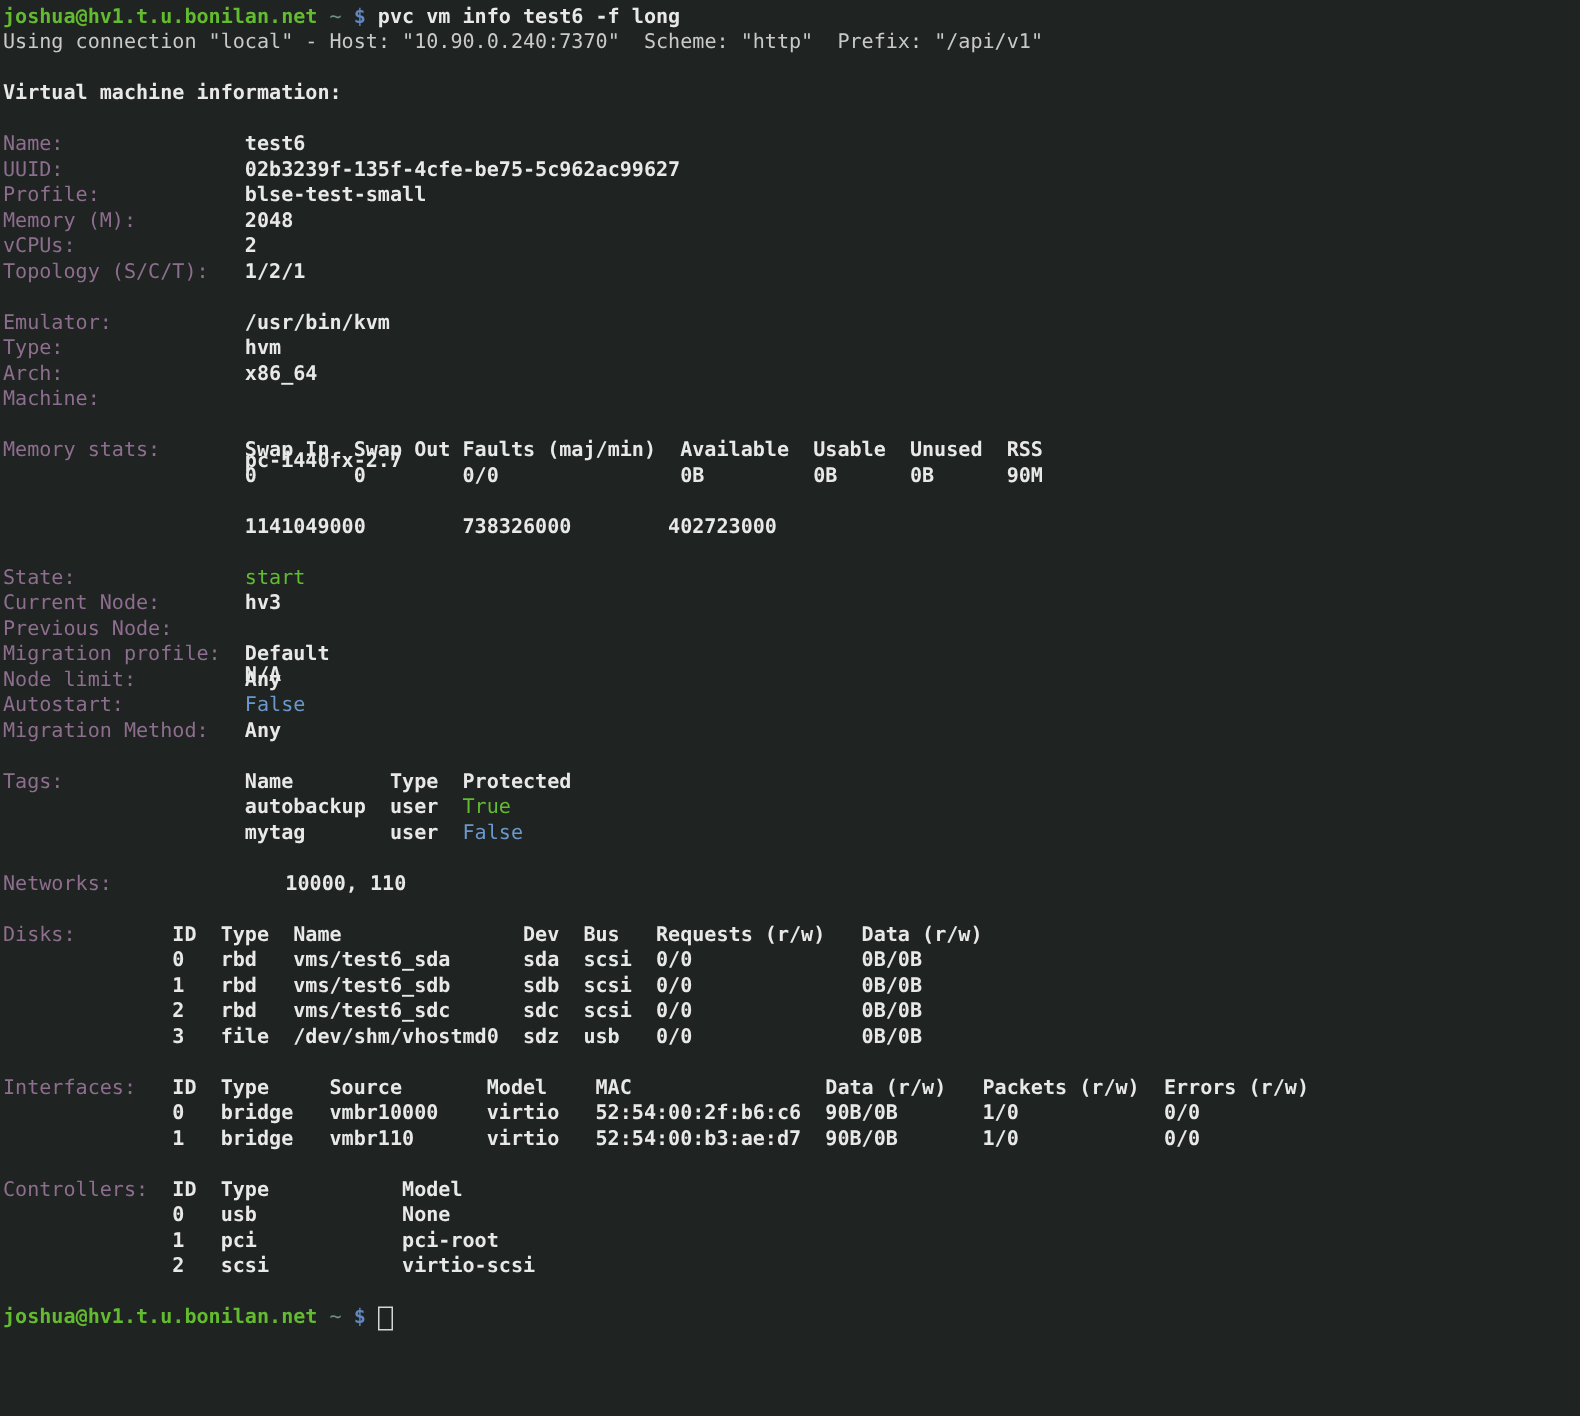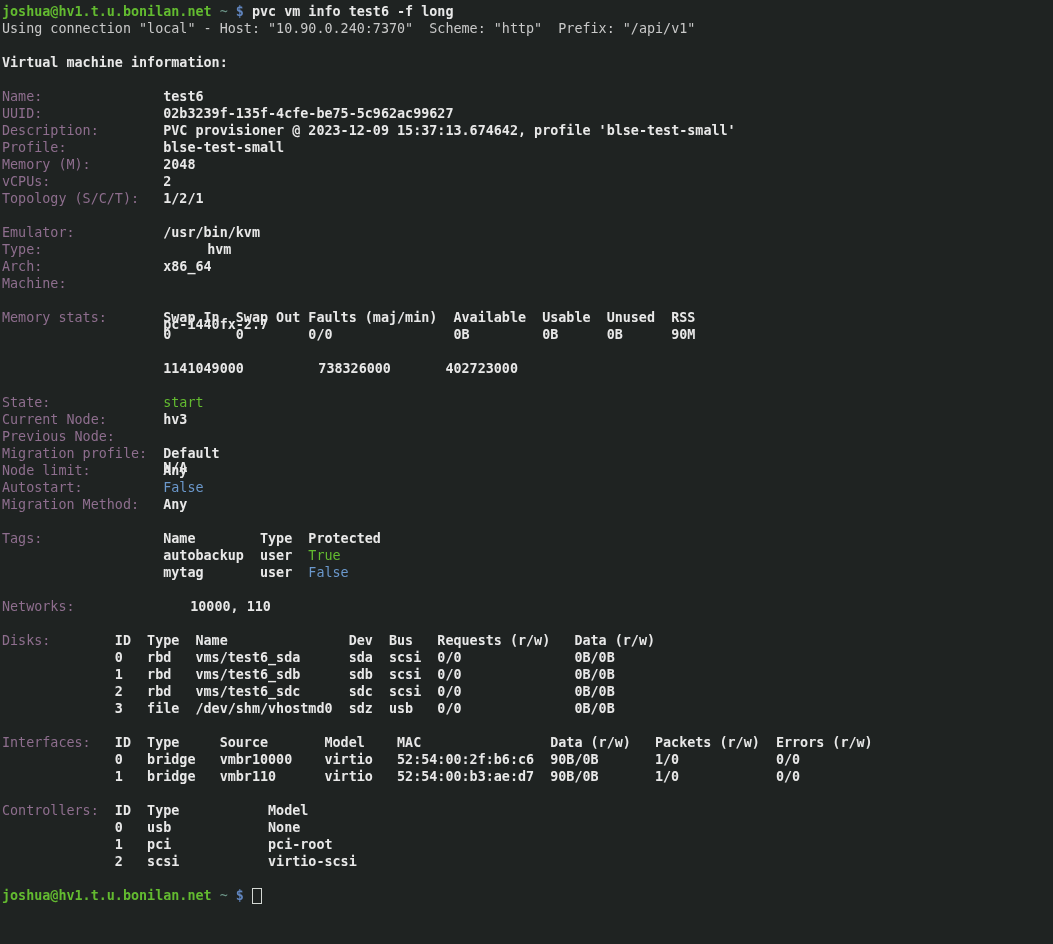--- a/index.html
+++ b/index.html
@@ -34,35 +34,34 @@
 <body>
 
 <div id="screen">
     <div class="line"><span class="seg user" style="left: 0ch;">joshua@hv1.t.u.bonilan.net</span><span class="seg tilde" style="left: 27ch;">~</span><span class="seg dollar" style="left: 29ch;">$</span><span class="seg cmd" style="left: 31ch;">pvc vm info test6 -f long</span></div>
     <div class="line"><span class="seg plain" style="left: 0ch;">Using connection "local" - Host: "10.90.0.240:7370"  Scheme: "http"  Prefix: "/api/v1"</span></div>
     <div class="line"></div>
     <div class="line"><span class="seg title" style="left: 0ch;">Virtual machine information:</span></div>
     <div class="line"></div>
     <div class="line"><span class="seg label" style="left: 0ch;">Name:</span><span class="seg val" style="left: 20ch;">test6</span></div>
     <div class="line"><span class="seg label" style="left: 0ch;">UUID:</span><span class="seg val" style="left: 20ch;">02b3239f-135f-4cfe-be75-5c962ac99627</span></div>
-    <div class="line"><span class="seg label" style="left: 0ch;">Description:</span><span class="seg val" style="left: 20ch;">PVC provisioner @ 2023-12-09 15:37:13.674642, profile 'blse-test-small'</span></div>
     <div class="line"><span class="seg label" style="left: 0ch;">Profile:</span><span class="seg val" style="left: 20ch;">blse-test-small</span></div>
     <div class="line"><span class="seg label" style="left: 0ch;">Memory (M):</span><span class="seg val" style="left: 20ch;">2048</span></div>
     <div class="line"><span class="seg label" style="left: 0ch;">vCPUs:</span><span class="seg val" style="left: 20ch;">2</span></div>
     <div class="line"><span class="seg label" style="left: 0ch;">Topology (S/C/T):</span><span class="seg val" style="left: 20ch;">1/2/1</span></div>
     <div class="line"></div>
     <div class="line"><span class="seg label" style="left: 0ch;">Emulator:</span><span class="seg val" style="left: 20ch;">/usr/bin/kvm</span></div>
-    <div class="line"><span class="seg label" style="left: 0ch;">Type:</span><span class="seg val" style="left: 20ch; margin-left: 44px;">hvm</span></div>
+    <div class="line"><span class="seg label" style="left: 0ch;">Type:</span><span class="seg val" style="left: 20ch;">hvm</span></div>
     <div class="line"><span class="seg label" style="left: 0ch;">Arch:</span><span class="seg val" style="left: 20ch;">x86_64</span></div>
     <div class="line"><span class="seg label" style="left: 0ch;">Machine:</span><span class="seg val" style="left: 20ch; margin-top: 41px;">pc-i440fx-2.7</span></div>
     <div class="line"></div>
     <div class="line"><span class="seg label" style="left: 0ch;">Memory stats:</span><span class="seg hdr" style="left: 20ch;">Swap In</span><span class="seg hdr" style="left: 29ch;">Swap Out</span><span class="seg hdr" style="left: 38ch;">Faults (maj/min)</span><span class="seg hdr" style="left: 56ch;">Available</span><span class="seg hdr" style="left: 67ch;">Usable</span><span class="seg hdr" style="left: 75ch;">Unused</span><span class="seg hdr" style="left: 83ch;">RSS</span></div>
     <div class="line"><span class="seg val" style="left: 20ch;">0</span><span class="seg val" style="left: 29ch;">0</span><span class="seg val" style="left: 38ch;">0/0</span><span class="seg val" style="left: 56ch;">0B</span><span class="seg val" style="left: 67ch;">0B</span><span class="seg val" style="left: 75ch;">0B</span><span class="seg val" style="left: 83ch;">90M</span></div>
     <div class="line"></div>
-    <div class="line"><span class="seg val" style="left: 20ch;">1141049000</span><span class="seg val" style="left: 38ch; margin-left: 10px;">738326000</span><span class="seg val" style="left: 55ch;">402723000</span></div>
+    <div class="line"><span class="seg val" style="left: 20ch;">1141049000</span><span class="seg val" style="left: 38ch;">738326000</span><span class="seg val" style="left: 55ch;">402723000</span></div>
     <div class="line"></div>
     <div class="line"><span class="seg label" style="left: 0ch;">State:</span><span class="seg green" style="left: 20ch;">start</span></div>
     <div class="line"><span class="seg label" style="left: 0ch;">Current Node:</span><span class="seg val" style="left: 20ch;">hv3</span></div>
     <div class="line"><span class="seg label" style="left: 0ch;">Previous Node:</span><span class="seg val" style="left: 20ch; margin-top: 31px;">N/A</span></div>
     <div class="line"><span class="seg label" style="left: 0ch;">Migration profile:</span><span class="seg val" style="left: 20ch;">Default</span></div>
     <div class="line"><span class="seg label" style="left: 0ch;">Node limit:</span><span class="seg val" style="left: 20ch;">Any</span></div>
     <div class="line"><span class="seg label" style="left: 0ch;">Autostart:</span><span class="seg blue" style="left: 20ch;">False</span></div>
     <div class="line"><span class="seg label" style="left: 0ch;">Migration Method:</span><span class="seg val" style="left: 20ch;">Any</span></div>
     <div class="line"></div>
     <div class="line"><span class="seg label" style="left: 0ch;">Tags:</span><span class="seg hdr" style="left: 20ch;">Name</span><span class="seg hdr" style="left: 32ch;">Type</span><span class="seg hdr" style="left: 38ch;">Protected</span></div>

